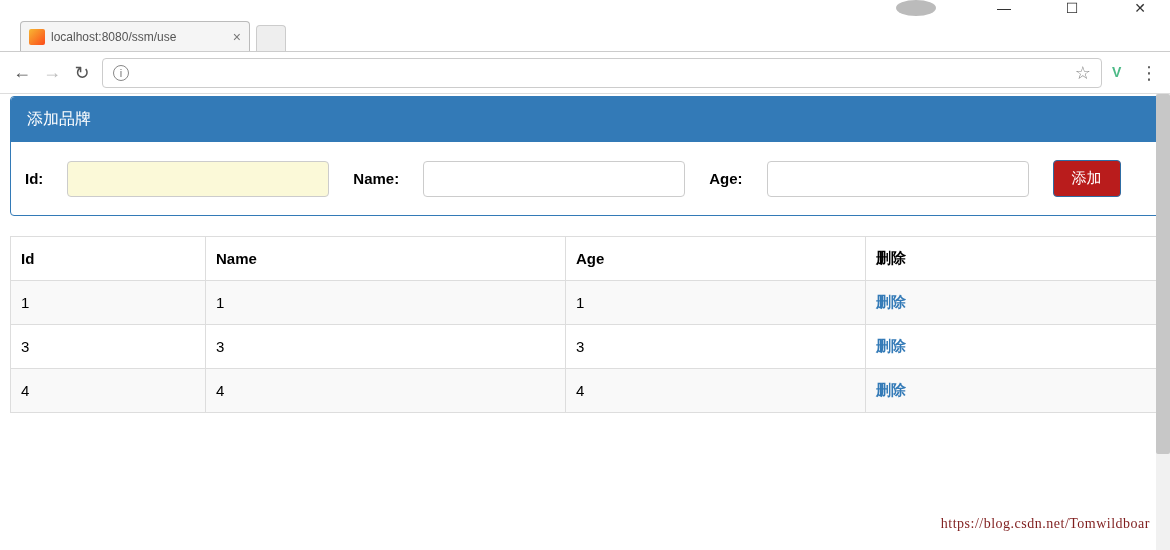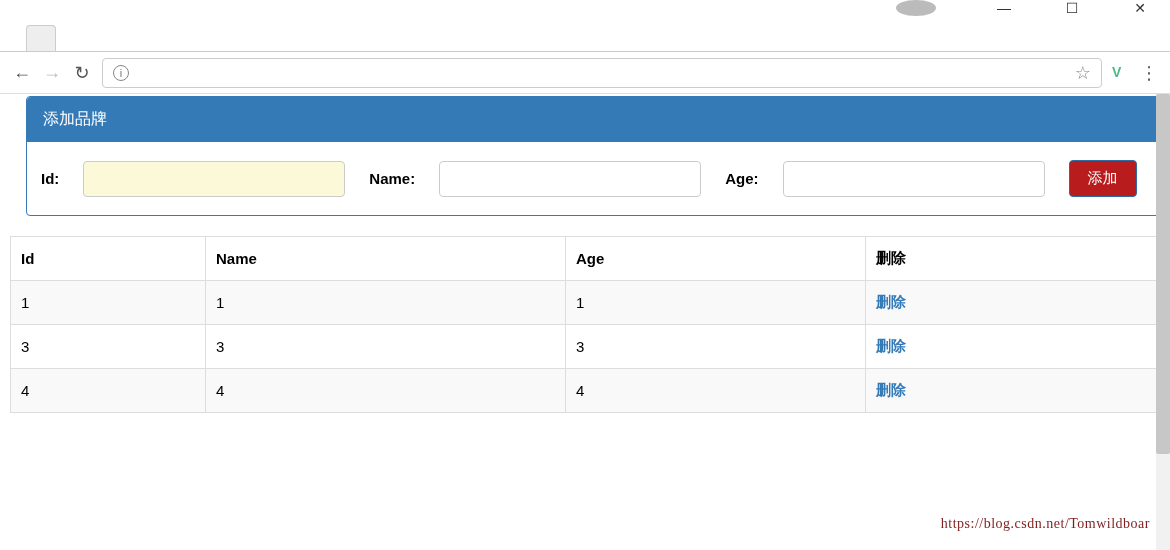--- a/index.html
+++ b/index.html
@@ -106,21 +106,20 @@
     }
     .menu-dots { font-size: 18px; color: #555; }
     
     .page {
       padding: 0 10px;
     }
     .panel {
       border: 1px solid #337ab7;
       border-radius: 4px;
       margin-top: 2px;
-      margin-left: 16px;
     }
     .panel-heading {
       background: #337ab7;
       color: #fff;
       padding: 12px 16px;
       font-size: 16px;
       border-radius: 4px 4px 0 0;
     }
     .panel-body {
       padding: 18px 14px;
@@ -203,20 +202,25 @@
 <body>
 
 <div class="window-chrome">
   <span class="chrome-circle"></span>
   <span>—</span>
   <span>☐</span>
   <span>✕</span>
 </div>
 
 <div class="tab-bar">
+  <div class="tab">
+    <div class="tab-favicon"></div>
+    <span class="tab-title">localhost:8080/ssm/use</span>
+    <span class="tab-close">×</span>
+  </div>
   <div class="new-tab"></div>
 </div>
 
 <div class="addr-row">
   <div class="nav-btn">←</div>
   <div class="nav-btn disabled">→</div>
   <div class="nav-btn">↻</div>
   <div class="addr-bar">
     <span class="addr-info">i</span>
     <span class="addr-star">☆</span>

